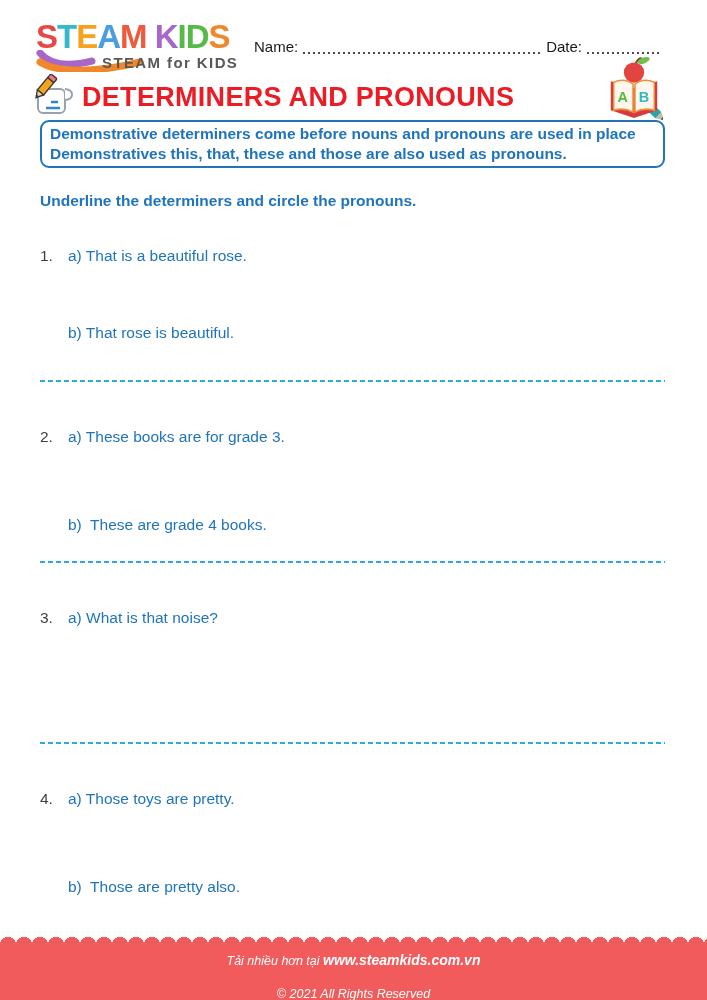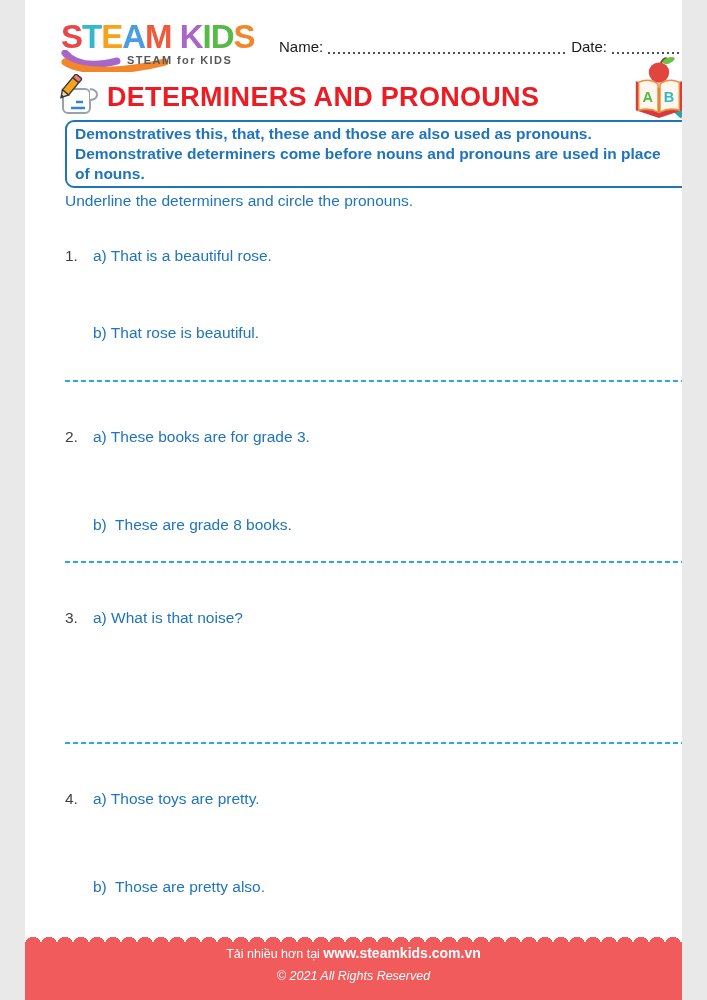--- a/index.html
+++ b/index.html
@@ -1,27 +1,27 @@
 <!DOCTYPE html>
 <html><head>
 <meta charset="utf-8">
 <style>
   html,body { margin:0; padding:0; background:#e9e9e9; }
   .page {
-    position:relative; width:657px; height:1000px; margin:0 auto;
+    position:relative; width:707px; height:1000px; margin:0 auto;
     background:#ffffff; overflow:hidden;
     font-family:"Liberation Sans", sans-serif;
     --blue:#1F74BC; --sep:#29ABE2; --num:#3F3F3F; --band:#F15B5B; --title:#EC1C24;
   }
 
   
   .logo { position:absolute; left:36px; top:20px; width:212px; height:56px; }
   .logo-letters { font-size:33px; font-weight:800; letter-spacing:-1px; line-height:34px; white-space:pre; }
   .logo-swoosh { position:absolute; left:0; top:30px; }
-  .logo-tagline { position:absolute; left:66px; top:34px; font-size:11px; font-weight:bold;
+  .logo-tagline { position:absolute; left:66px; top:34px; font-size:15px; font-weight:bold;
                   letter-spacing:1.4px; color:#57585A; white-space:nowrap; }
 
   .name-date { position:absolute; left:254px; top:38px; display:flex; align-items:flex-end; height:18px; }
   .nd-label { font-size:15px; color:#1a1a1a; line-height:18px; }
   .dots { height:2px; align-self:flex-end; margin:0 5px 2px 5px;
           background-image:repeating-linear-gradient(90deg,#4d4d4d 0 2px,transparent 2px 5px); }
   .dots.name { width:238px; }
   .dots.date { width:72px; }
 
   
@@ -29,40 +29,40 @@
   .title-icon { width:46px; height:46px; flex:0 0 auto; }
   .page-title { font-size:27px; font-weight:bold; color:var(--title); letter-spacing:.3px; margin-left:6px; white-space:nowrap; }
 
   .corner-icon { position:absolute; left:605px; top:56px; }
 
   
   .info-box { position:absolute; left:40px; top:120px; width:625px; box-sizing:border-box;
               border:2px solid var(--blue); border-radius:9px; padding:2px 8px;
               color:var(--blue); font-weight:bold; font-size:15.5px; line-height:20px; }
   .instruction { position:absolute; left:40px; top:192px; color:var(--blue);
-                 font-weight:normal; font-size:15.5px; }
+                 font-weight:bold; font-size:15.5px; }
 
   
   .sent { position:absolute; display:flex; font-size:15.5px; line-height:19px; color:var(--blue); }
   .sent .num { color:var(--num); width:28px; flex:0 0 auto; }
   .sent .txt { white-space:pre-wrap; }
   .sent.a { left:40px; }
   .sent.b { left:68px; }
   .sep { position:absolute; left:40px; width:625px; height:2px;
          background-image:repeating-linear-gradient(90deg,var(--sep) 0 5px,transparent 5px 8px); }
 
   
   .footer-band { position:absolute; left:0; right:0; bottom:0; height:55px; background:var(--band);
                  text-align:center; color:#ffffff; }
   .footer-scallops { position:absolute; left:0; right:0; bottom:55px; height:9px;
       background-image:radial-gradient(circle at 8px 9px, var(--band) 8px, transparent 8.3px);
       background-size:16px 9px; background-repeat:repeat-x; }
-  .footer-line1 { font-size:12.5px; }
+  .footer-line1 { margin-top:7px; font-size:12.5px;font-style:italic; }
   .footer-line1 .site { font-weight:bold; font-size:14px; }
-  .footer-line2 { margin-top:8px; font-style:italic; font-size:12.5px; }
+  .footer-line2 { margin-top:19px; font-style:italic; font-size:12.5px; }
 </style>
 </head>
 <body>
 
 <div class="page" style="--blue: #1F74BC; --sep: #29ABE2; --num: #3F3F3F; --band: #F15B5B; --title: #EC1C24;">
 
   <div class="logo">
     <div class="logo-letters"><span style="color: rgb(233, 71, 71);">S</span><span style="color: rgb(53, 184, 201);">T</span><span style="color: rgb(246, 162, 29);">E</span><span style="color: rgb(74, 157, 224);">A</span><span style="color: rgb(237, 90, 60);">M</span><span style="color: rgb(0, 0, 0);"> </span><span style="color: rgb(169, 102, 201);">K</span><span style="color: rgb(87, 185, 71);">I</span><span style="color: rgb(87, 185, 71);">D</span><span style="color: rgb(241, 134, 43);">S</span></div>
     <svg class="logo-swoosh" width="120" height="22" viewBox="0 0 120 22">
       <path d="M4 3 C 14 15, 32 17, 56 11" stroke="#A966C9" stroke-width="7" stroke-linecap="round" fill="none"></path>
@@ -104,42 +104,41 @@
     <ellipse cx="40" cy="4.5" rx="6.5" ry="3" fill="#6CBF47" transform="rotate(-22 40 4.5)"></ellipse>
     <circle cx="30" cy="17" r="10.5" fill="#E2453F"></circle>
     <path d="M6 26 L30 33 L54 26 L54 56 L30 64 L6 56 Z" fill="#D8393E"></path>
     <path d="M9 27 Q20 22 29 29 L29 58 Q20 53 9 56 Z" fill="#FFF7EE" stroke="#E8923B" stroke-width="1.6"></path>
     <path d="M51 27 Q40 22 31 29 L31 58 Q40 53 51 56 Z" fill="#FFF7EE" stroke="#E8923B" stroke-width="1.6"></path>
     <text x="13" y="47" font-family="Liberation Sans, sans-serif" font-size="15" font-weight="bold" fill="#57B947">A</text>
     <text x="35" y="47" font-family="Liberation Sans, sans-serif" font-size="15" font-weight="bold" fill="#2FB9C7">B</text>
   </svg>
 
   <div class="info-box">
+    <div>Demonstrative determiners come before nouns and pronouns are used in place</div>
     <div>Demonstratives this, that, these and those are also used as pronouns.</div>
-    <div>Demonstrative determiners come before nouns and pronouns are used in place</div>
-    <div>of nouns.</div>
   </div>
 
   <div class="instruction">Underline the determiners and circle the pronouns.</div>
 
   <div class="sent a" style="top:246px">
     <span class="num">1.</span>
     <span class="txt">a) That is a beautiful rose.</span>
   </div>
   <div class="sent b" style="top:323px">
     <span class="txt">b) That rose is beautiful.</span>
   </div>
   <div class="sep" style="top:380px"></div>
 
   <div class="sent a" style="top:427px">
     <span class="num">2.</span>
     <span class="txt">a) These books are for grade 3.</span>
   </div>
   <div class="sent b" style="top:515px">
-    <span class="txt">b)  These are grade 8 books.</span>
+    <span class="txt">b)  These are grade 4 books.</span>
   </div>
   <div class="sep" style="top:561px"></div>
 
   <div class="sent a" style="top:608px">
     <span class="num">3.</span>
     <span class="txt">a) What is that noise?</span>
   </div>
   <div class="sep" style="top:742px"></div>
 
   <div class="sent a" style="top:789px">

